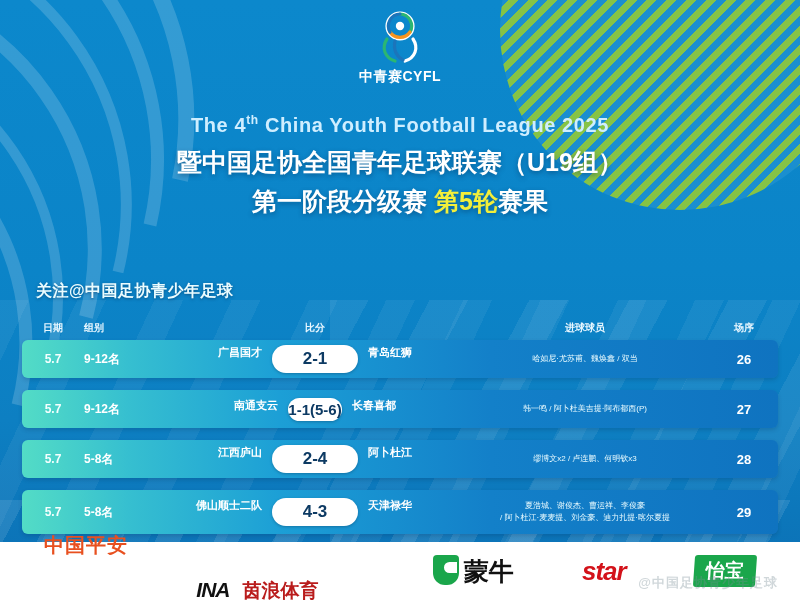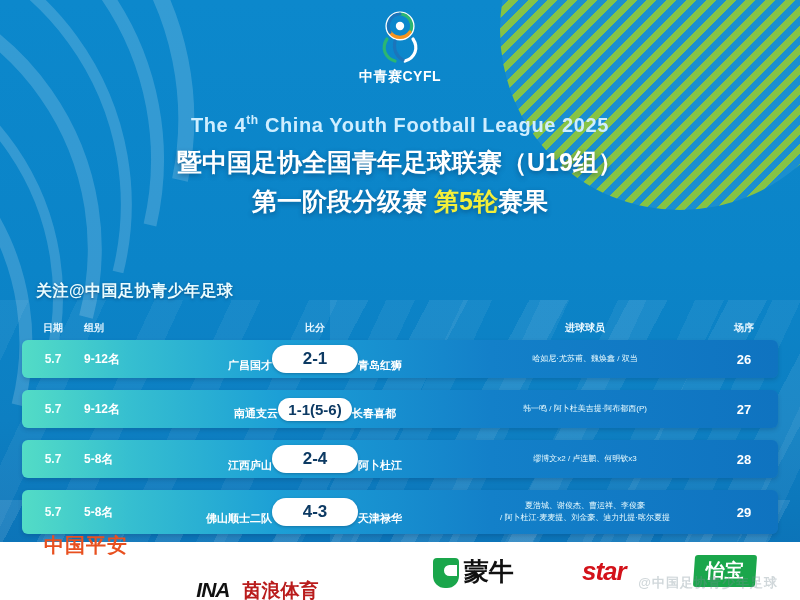--- a/index.html
+++ b/index.html
@@ -106,57 +106,57 @@
     border-radius:6px;
     background:linear-gradient(90deg,#53dcc6 0%,#36bfd0 14%,#1c9fd6 34%,#1380c9 62%,#0f73c0 100%);
     box-shadow:0 2px 4px rgba(0,30,60,.18);
   }
   .row.tall{height:44px;}
 
   .row .c-date{color:#f4fffe;font-size:12px;font-weight:bold;}
   .row .c-group{color:#ffffff;font-size:12px;font-weight:bold;}
 
   .match{
-    display:flex;align-items:flex-end;justify-content:center;
+    display:flex;align-items:flex-start;justify-content:center;gap:10px;
     flex:1;
   }
   .team{
     color:#ffffff;font-size:11px;font-weight:bold;white-space:nowrap;
     width:88px;
   }
   .team.home{text-align:right;}
   .team.away{text-align:left;}
   .score{
     background:#ffffff;color:#0d3a63;border-radius:14px;
     font-size:17px;font-weight:bold;
     padding:4px 16px;min-width:54px;text-align:center;
     box-shadow:0 1px 3px rgba(0,30,60,.3);
     white-space:nowrap;
   }
-  .score.wide{padding:3px 10px;font-size:15px;}
+  .score.wide{padding:3px 0;font-size:15px;}
 
   .scorers{
     width:250px;text-align:center;color:#e9fbff;font-size:8px;
     line-height:1.45;white-space:pre-line;
   }
   .row .c-order{color:#ffffff;font-size:13px;font-weight:bold;}
 
   
   .sponsor-bar{
     position:absolute;left:0;bottom:0;width:800px;height:58px;
     background:#ffffff;display:flex;align-items:center;justify-content:space-around;
     padding:0 10px;box-sizing:border-box;
   }
   .sp{display:flex;flex-direction:column;align-items:center;justify-content:center;gap:40px;}
   .sp1-main{color:#e8501f;font-size:20px;font-weight:bold;letter-spacing:1px;}
   .sp1-sub{color:#e8501f;font-size:7px;letter-spacing:1px;margin-top:2px;}
   .sp2{display:flex;align-items:flex-start;gap:13px;margin-top:40px;}
   .sp2-ina{color:#111;font-size:21px;font-weight:bold;font-style:italic;letter-spacing:-1px;}
   .sp2-cn{color:#b91c1c;font-size:19px;font-weight:bold;}
-  .sp3{display:flex;align-items:flex-end;gap:5px;margin-left:46px;}
+  .sp3{display:flex;align-items:flex-start;gap:5px;margin-left:46px;}
   .sp3-mark{
     width:26px;height:30px;background:#1aa64b;border-radius:4px 4px 12px 12px;
     position:relative;
   }
   .sp3-mark:after{
     content:"";position:absolute;right:2px;top:7px;width:13px;height:11px;
     background:#ffffff;border-radius:7px 0 0 7px;
   }
   .sp3-cn{color:#111;font-size:25px;font-weight:bold;}
   .sp4{color:#d3121a;font-size:26px;font-weight:bold;font-style:italic;letter-spacing:-1px;}

